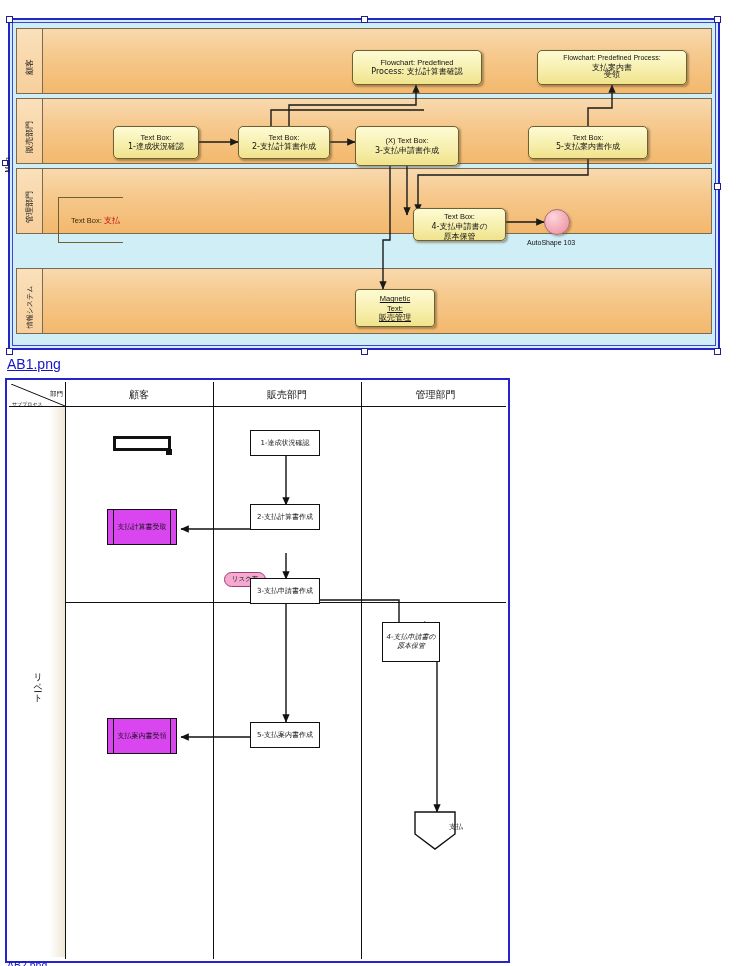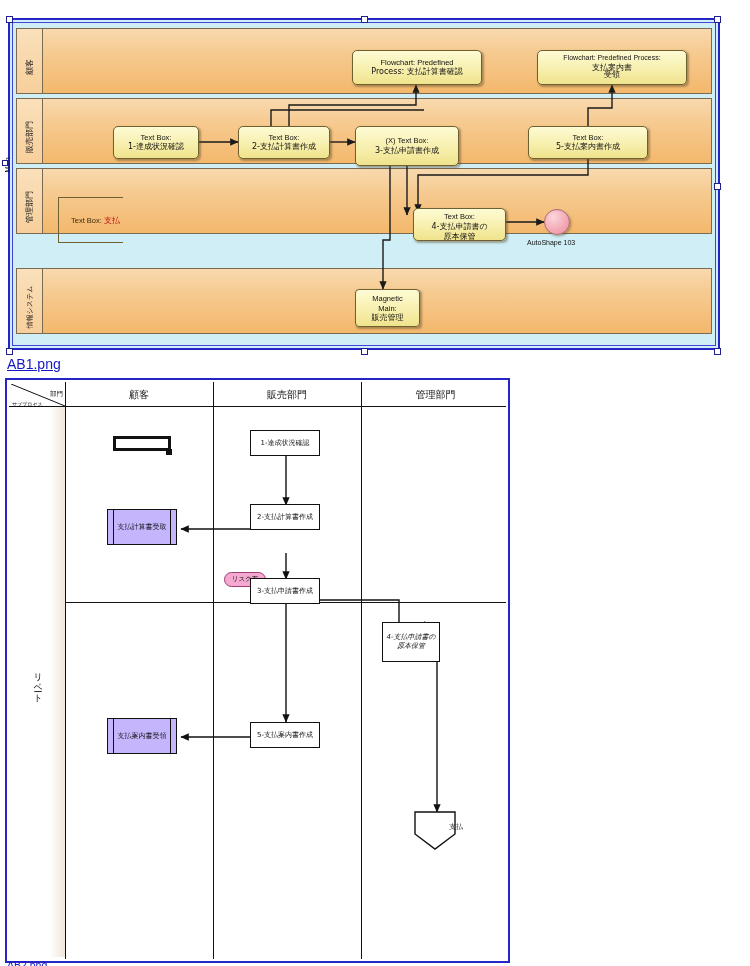--- a/index.html
+++ b/index.html
@@ -154,21 +154,21 @@
 
   .pbox {
     position: absolute;
     border: 1.4px solid #111; background: #ffffff;
     font-size: 7px; color: #111; text-align: center;
     display: flex; align-items: center; justify-content: center;
     font-family: "DejaVu Sans", sans-serif;
     line-height: 1.25; padding: 1px;
   }
   .docbox {
-    position: absolute; border: 1.4px solid #111; background: #c4b5fd;
+    position: absolute; border: 1.4px solid #111; background: #d946ef;
   }
   .docbox .inner-l { position: absolute; left: 5px; top: 0; bottom: 0; width: 0; border-left: 1.2px solid #111; }
   .docbox .inner-r { position: absolute; right: 5px; top: 0; bottom: 0; width: 0; border-left: 1.2px solid #111; }
   .docbox .dtext {
     position: absolute; left: 7px; right: 7px; top: 50%; transform: translateY(-50%);
     font-size: 7px; text-align: center; color: #111; line-height: 1.25;
     font-family: "DejaVu Sans", sans-serif;
   }
   .thickbar {
     position: absolute; border: 3.5px solid #111; background: #ffffff;
@@ -311,23 +311,23 @@
 
   <div class="autoshape-circle" style="left:544px; top:209px;"></div>
   <div class="autoshape-label" style="left:527px; top:239px;">AutoShape 103</div>
 
   <div class="bracket-box" style="left:58px; top:197px; width:65px; height:46px;text-align:center;">
     <div class="lbl">
       <span class="en">Text Box: </span><span class="jp">支払</span>
     </div>
   </div>
 
-  <div class="vbox magnetic" style="left:355px; top:289px; width:65px; height:38px; overflow:hidden;">
+  <div class="vbox magnetic" style="left:355px; top:289px; width:80px; height:38px; overflow:hidden;text-decoration:underline;">
     <div class="en" style="margin-top:-2px;">Magnetic</div>
-    <div class="en">Main:</div>
+    <div class="en">Text:</div>
     <div class="jp" style="margin-bottom:-4px;">販売管理</div>
   </div>
 
   <div class="filename-link">AB1.png</div>
 </div>
 
 <div id="diagram2-wrap">
   <div class="grid-outer">
     <div class="grid-inner">
 

